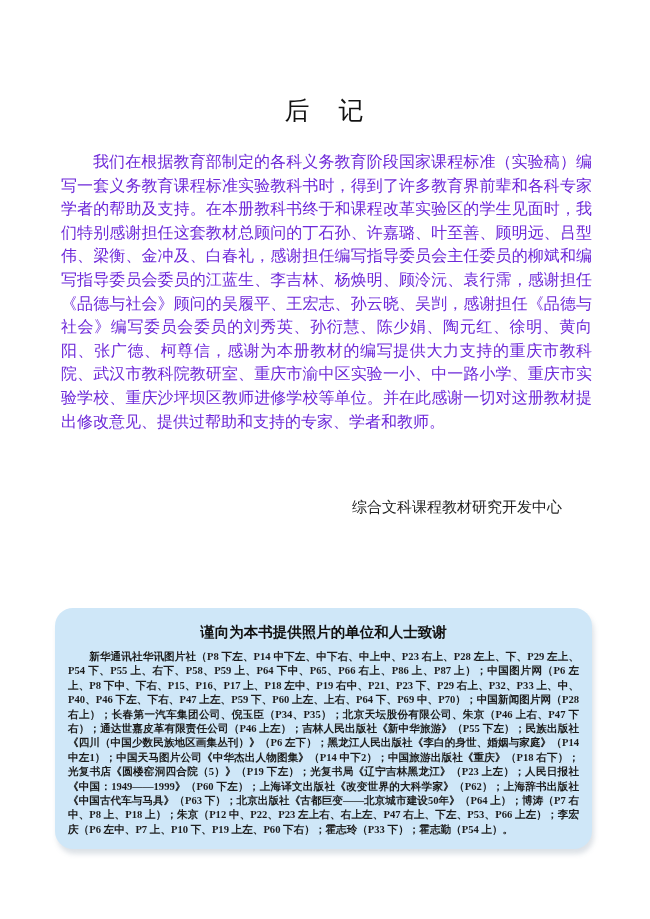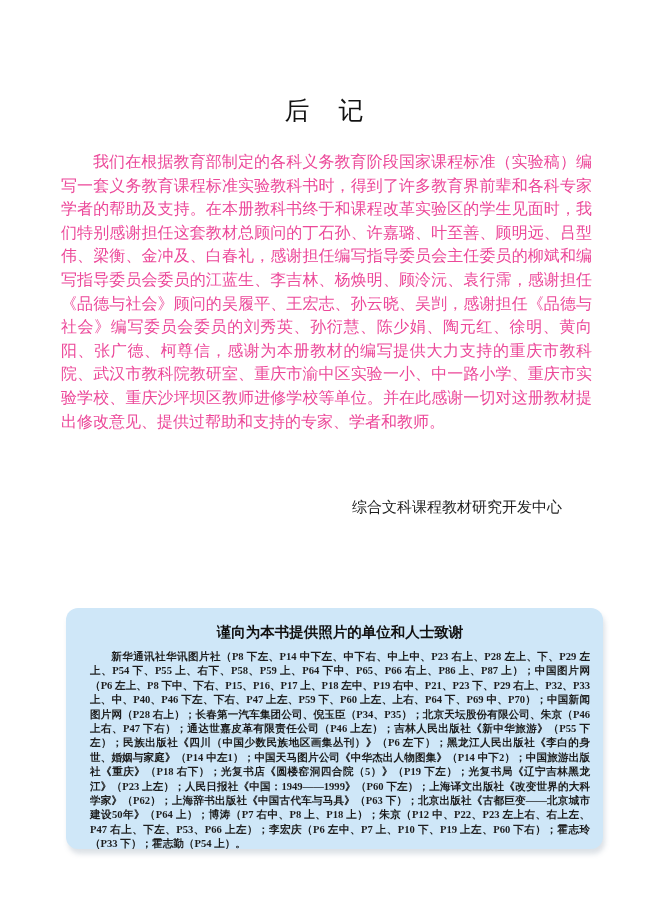--- a/index.html
+++ b/index.html
@@ -30,43 +30,43 @@
   }
   .afterword-paragraph {
     position: absolute;
     top: 150px;
     left: 61px;
     width: 531px;
     font-size: 16px;
     line-height: 23.6px;
     text-align: justify;
     text-indent: 2em;
-    color: #ec4899;
+    color: #6d28d9;
   }
   .signature-block {
     position: absolute;
     top: 440px;
     right: 88px;
     text-align: right;
     font-size: 15px;
     line-height: 27px;
     color: #1c1c1c;
     white-space: pre;
   }
   .credits-box {
     position: absolute;
     top: 608px;
-    left: 66px;
+    left: 55px;
     width: 537px;
     height: 241px;
     background: #cfe7f8;
-    border-radius: 12px;
+    border-radius: 18px;
     box-shadow: 2px 5px 5px rgba(120, 140, 160, 0.25);
     box-sizing: border-box;
-    padding: 13px 13px 0 24px;
+    padding: 13px 13px 0 13px;
   }
   .credits-title {
     text-align: center;
     font-family: "DejaVu Sans", "Liberation Sans", sans-serif;
     font-weight: bold;
     font-size: 14.5px;
     color: #111111;
     margin: 2px 0 8px 0;
   }
   .credits-text {

